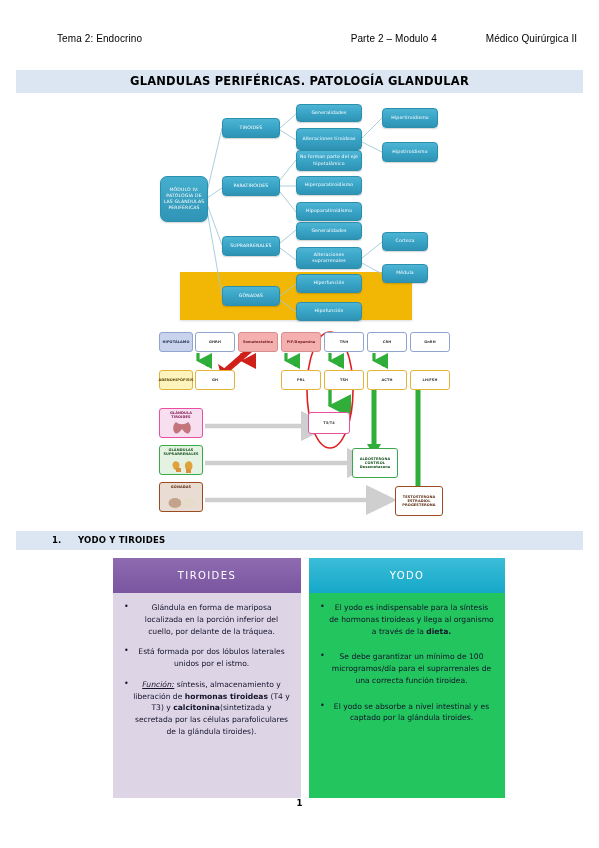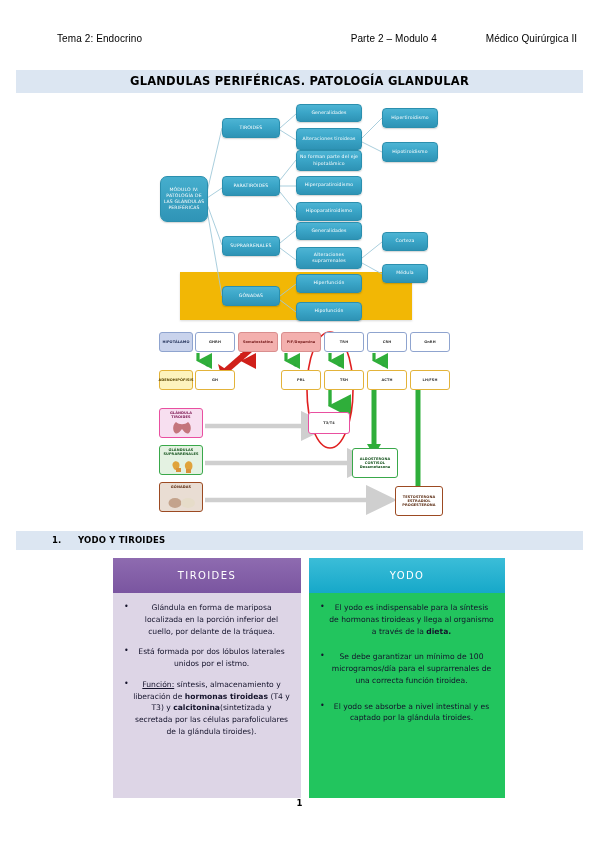--- a/index.html
+++ b/index.html
@@ -185,21 +185,21 @@
     font-size: 8px;
   }
   .card-tiroides      { left: 113px; top: 0; width: 188px; }
   .card-tiroides .card-head { background: linear-gradient(180deg,#8e6bb0 0%, #7a55a0 100%); }
   .card-tiroides .card-body { background: #ddd5e6; color:#14132b; min-height: 186px; }
 
   .card-yodo          { left: 309px; top: 0; width: 196px; }
   .card-yodo .card-head { background: linear-gradient(180deg,#3bbdd8 0%, #16a8c9 100%); }
   .card-yodo .card-body { background: #22c55e; color:#14132b; min-height: 186px; }
 
-  .u { text-decoration: underline; }
+  .u { text-decoration: underline; font-style: italic; }
   .b { font-weight: 700; }
 
   
   .page-number {
     position: absolute;
     left: 0; right: 0; top: 798px;
     text-align: center;
     font-size: 8.5px;
     font-weight: 700;
     font-family: "DejaVu Sans", sans-serif;

